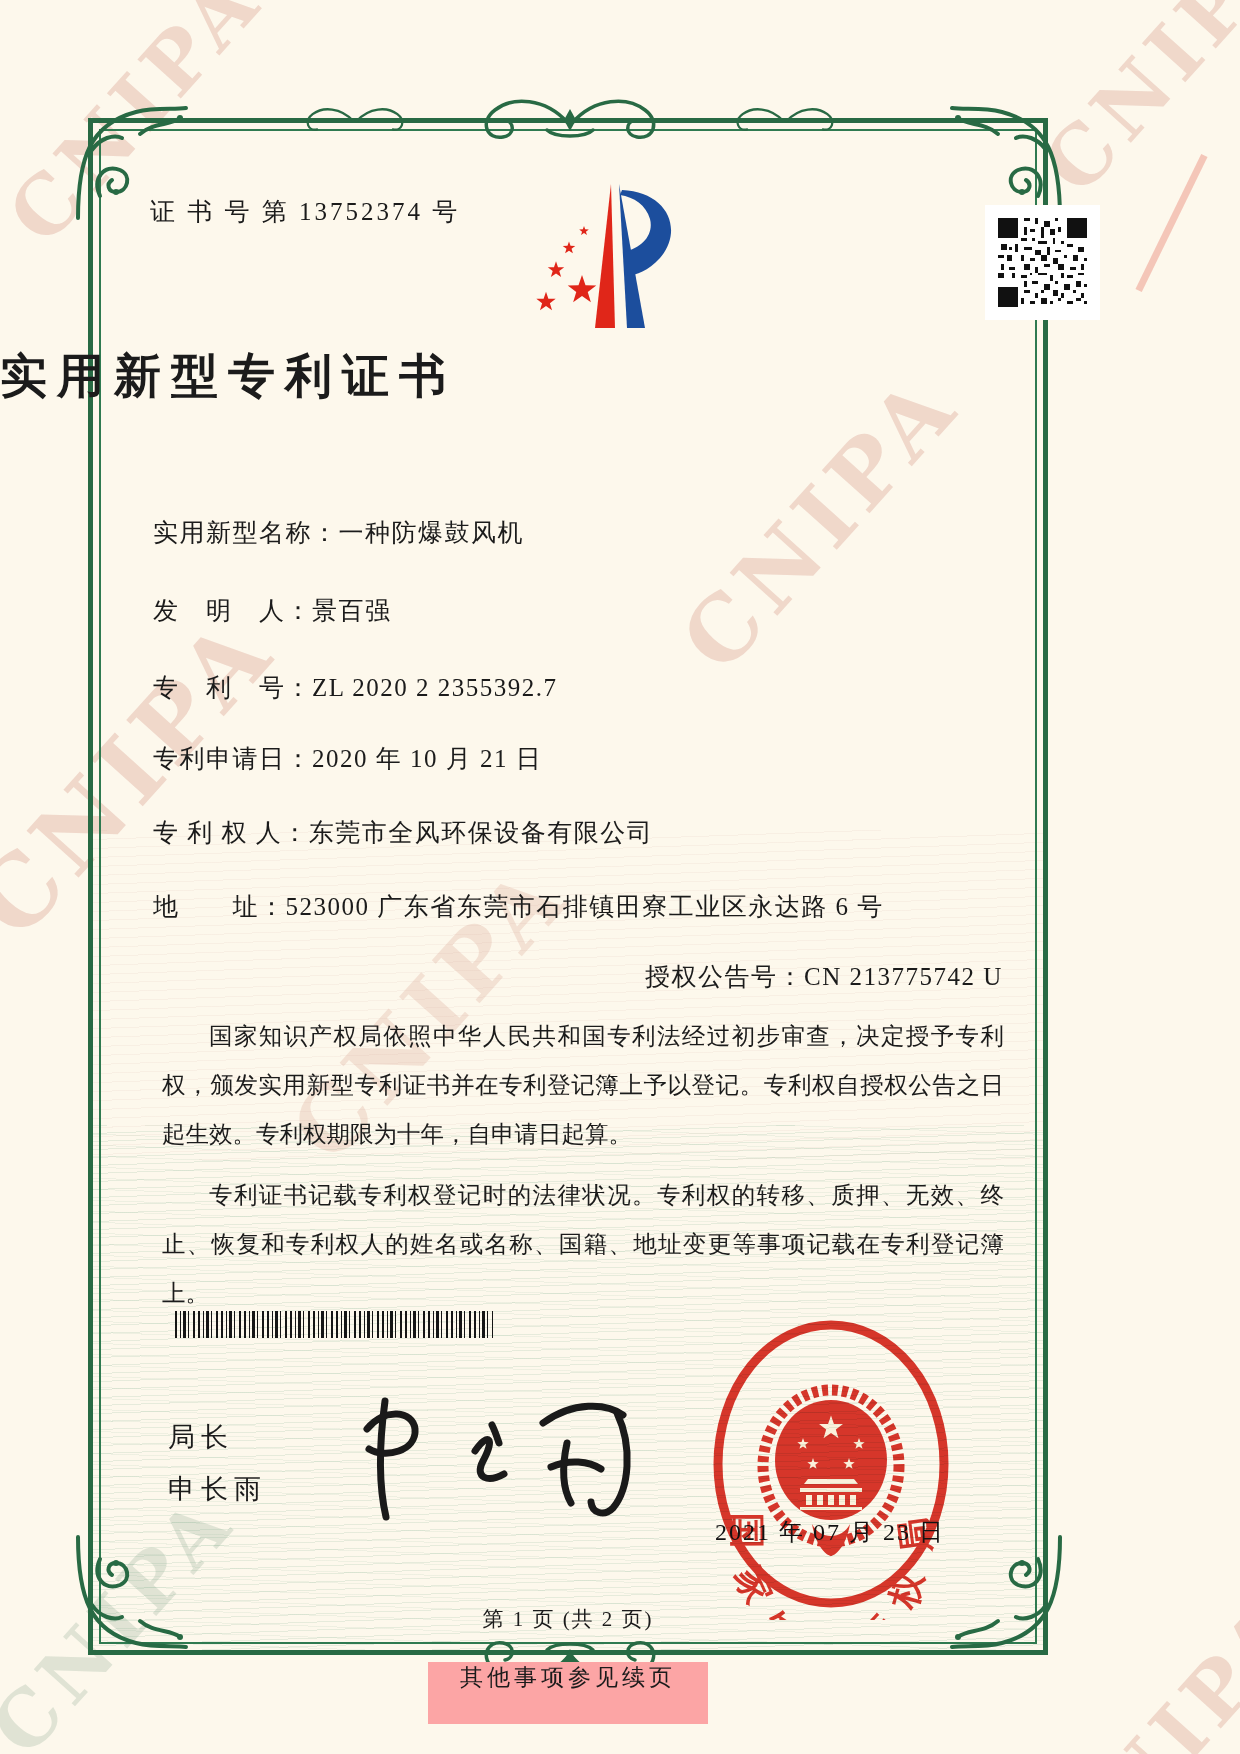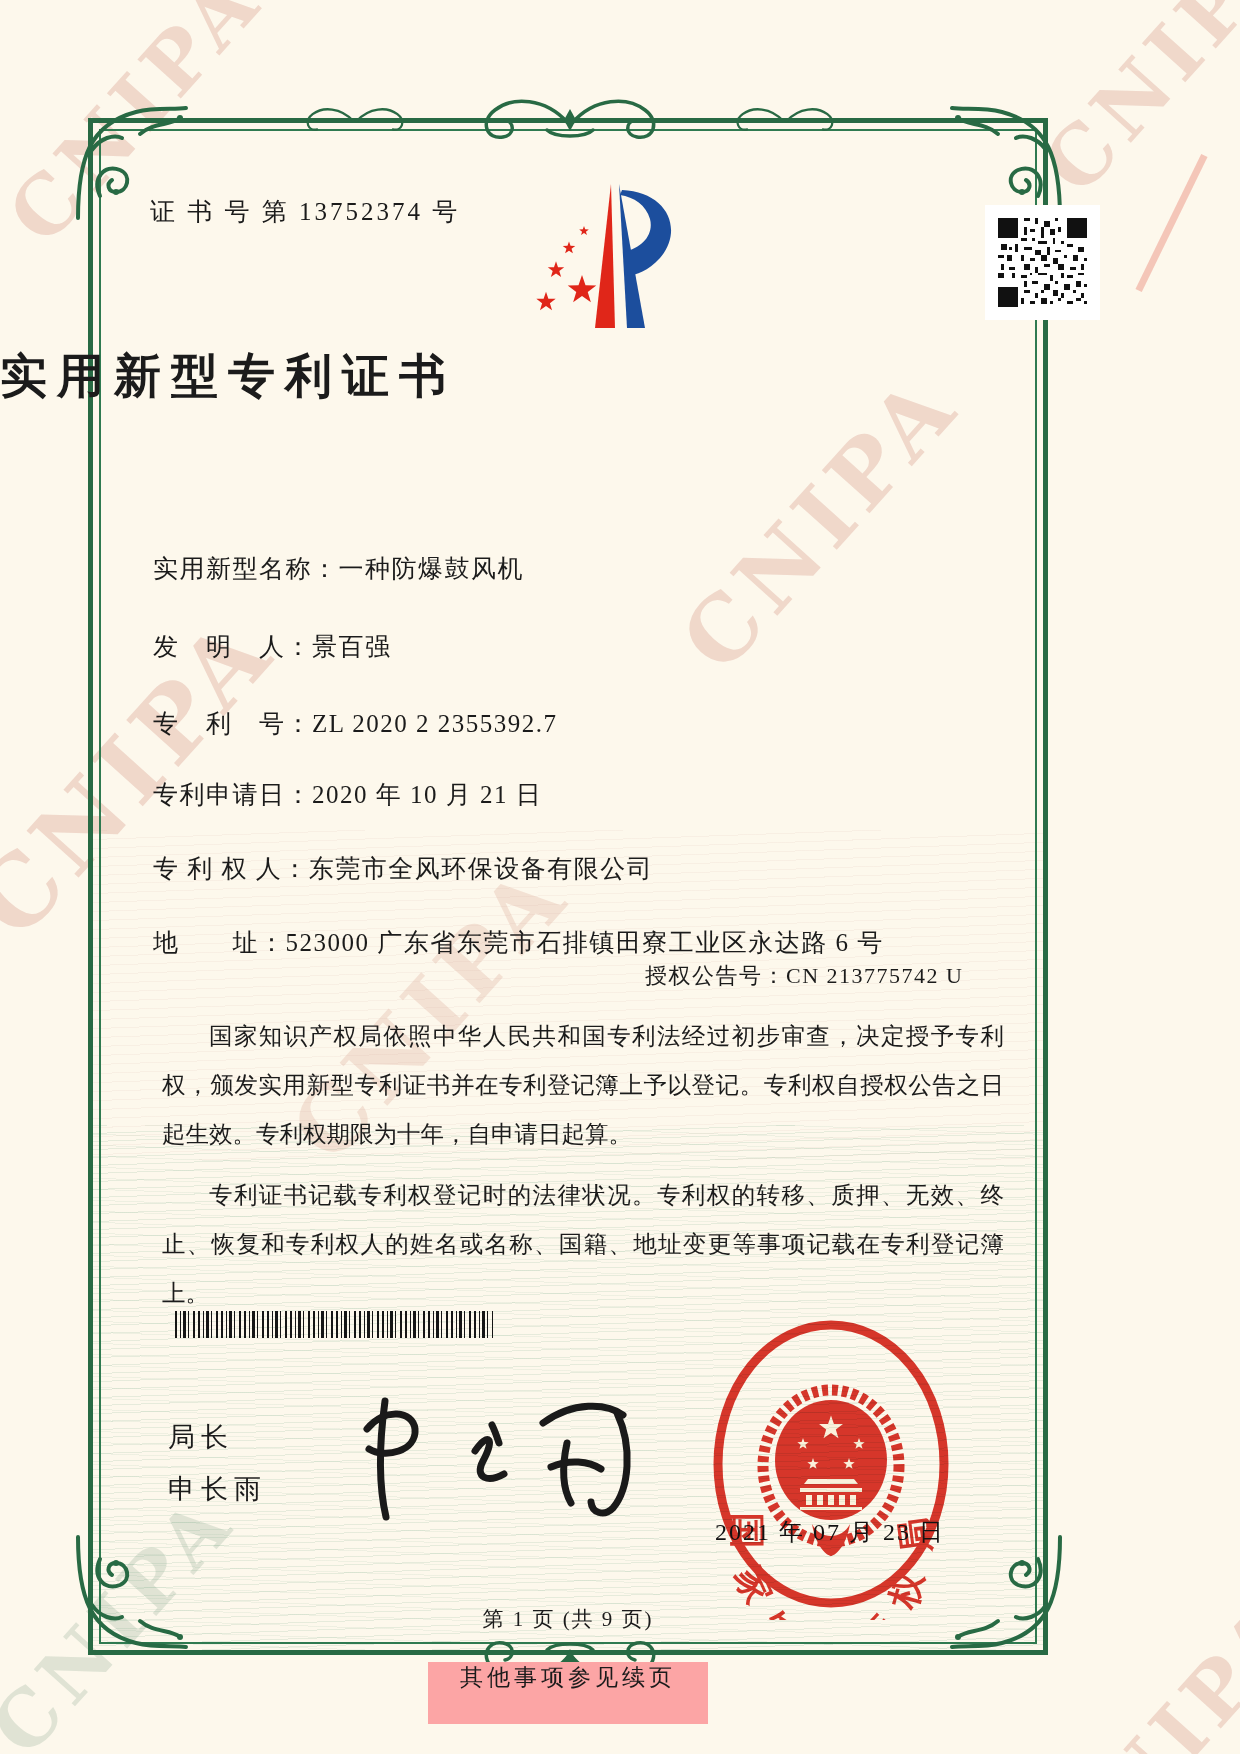--- a/index.html
+++ b/index.html
@@ -23,22 +23,22 @@
       box-sizing:border-box;z-index:2;}
   .orn{z-index:3;}
   
   .cert-no{left:150px;top:195px;font-size:25px;letter-spacing:3px;z-index:5;}
   .logo{left:500px;top:178px;z-index:5;}
   .qr-box{left:985px;top:205px;width:115px;height:115px;background:#ffffff;z-index:5;
       display:flex;align-items:center;justify-content:center;}
   .title{left:0;top:345px;width:1240px;text-align:left;font-size:47px;font-weight:700;
       letter-spacing:10px;z-index:5;}
   
-  .field{left:153px;font-size:25px;letter-spacing:1.5px;z-index:5;line-height:1.15;white-space:nowrap;margin-top:36px;}
-  .field2{left:645px;font-size:22px;letter-spacing:1.5px;z-index:5;line-height:1.15;white-space:nowrap;font-family:Liberation Serif, serif;}
+  .field{left:153px;font-size:25px;letter-spacing:1.5px;z-index:5;line-height:1.15;white-space:nowrap;}
+  .field2{left:645px;font-size:25px;letter-spacing:1.5px;z-index:5;line-height:1.15;white-space:nowrap;font-family:Liberation Serif, serif;}
   
   .body-text{left:150px;top:1000px;width:866px;font-size:23.5px;line-height:49px;
       text-align:justify;z-index:5;}
   .body-text p{margin:12px;text-indent:2em;}
   
   .barcode{left:175px;top:1311px;width:318px;height:27px;z-index:5;
       background:repeating-linear-gradient(90deg,
         #151515 0 2px,transparent 2px 5px,#151515 5px 6px,transparent 6px 8px,
         #151515 8px 11px,transparent 11px 13px,#151515 13px 14px,transparent 14px 18px,
         #151515 18px 20px,transparent 20px 23px);}
@@ -319,18 +319,18 @@
             <rect x="139" y="187" width="6" height="10"></rect>
             <rect x="150" y="187" width="6" height="10"></rect>
           <rect x="100" y="199" width="62" height="3"></rect>
         </g>
         <path d="M112,216 C120,232 142,232 150,216 C146,240 134,248 131,248 C128,248 116,240 112,216 Z" fill="#d6281e"></path>
       </g>
     </g>
   </svg>
   <div class="abs seal-date">2021 年 07 月 23 日</div>
 
-  <div class="abs footer-page">第 1 页 (共 9 页)</div>
+  <div class="abs footer-page">第 1 页 (共 2 页)</div>
   <div class="abs note-box">
     <span class="note-text">其他事项参见续页</span>
   </div>
 
 </div>
 
 </body></html>

